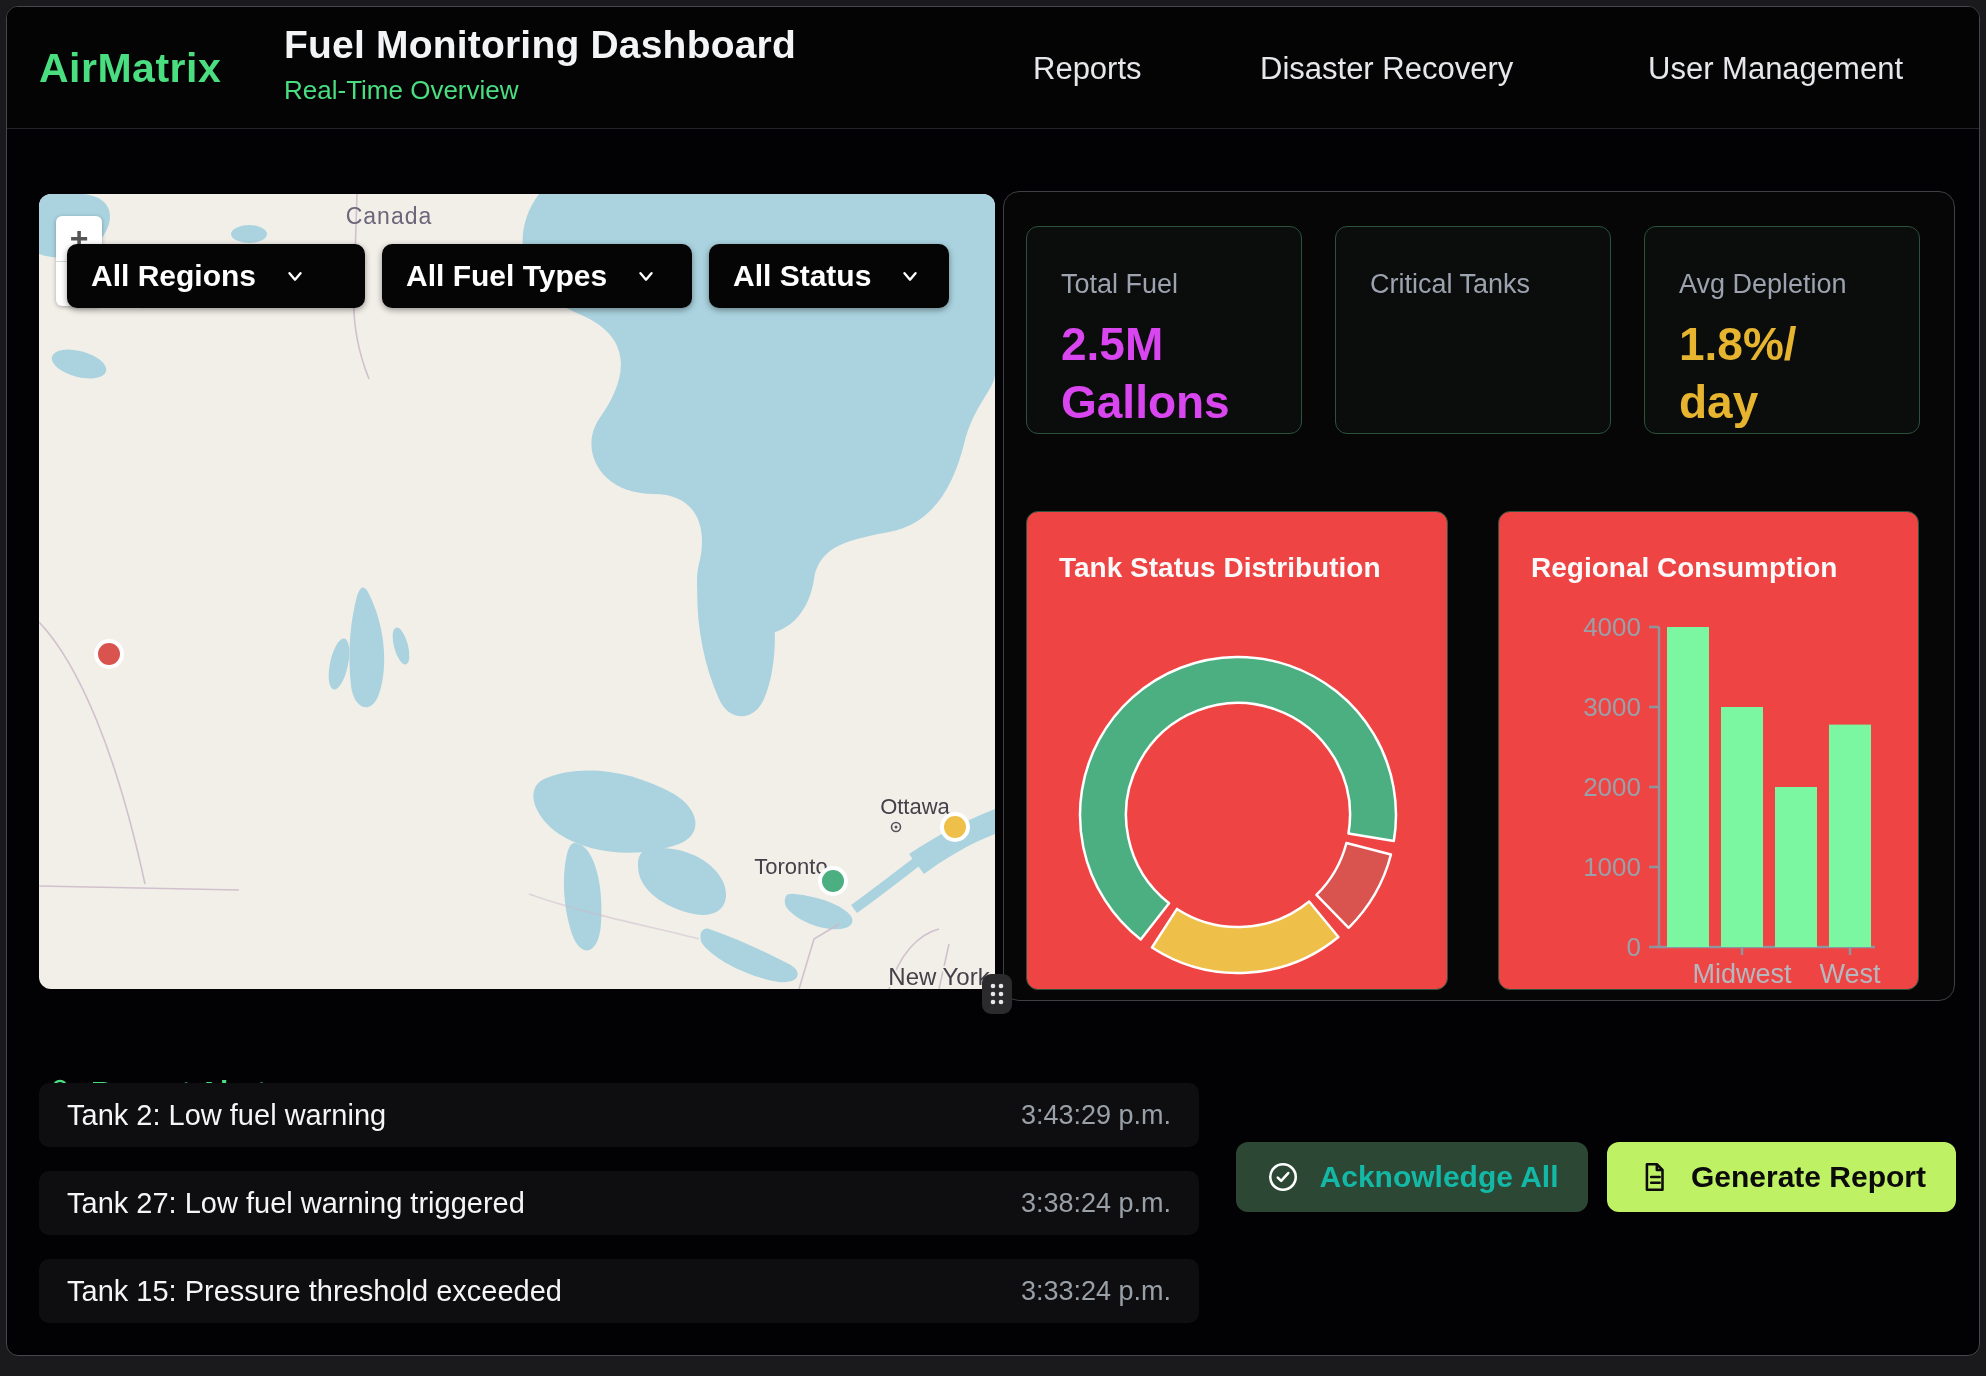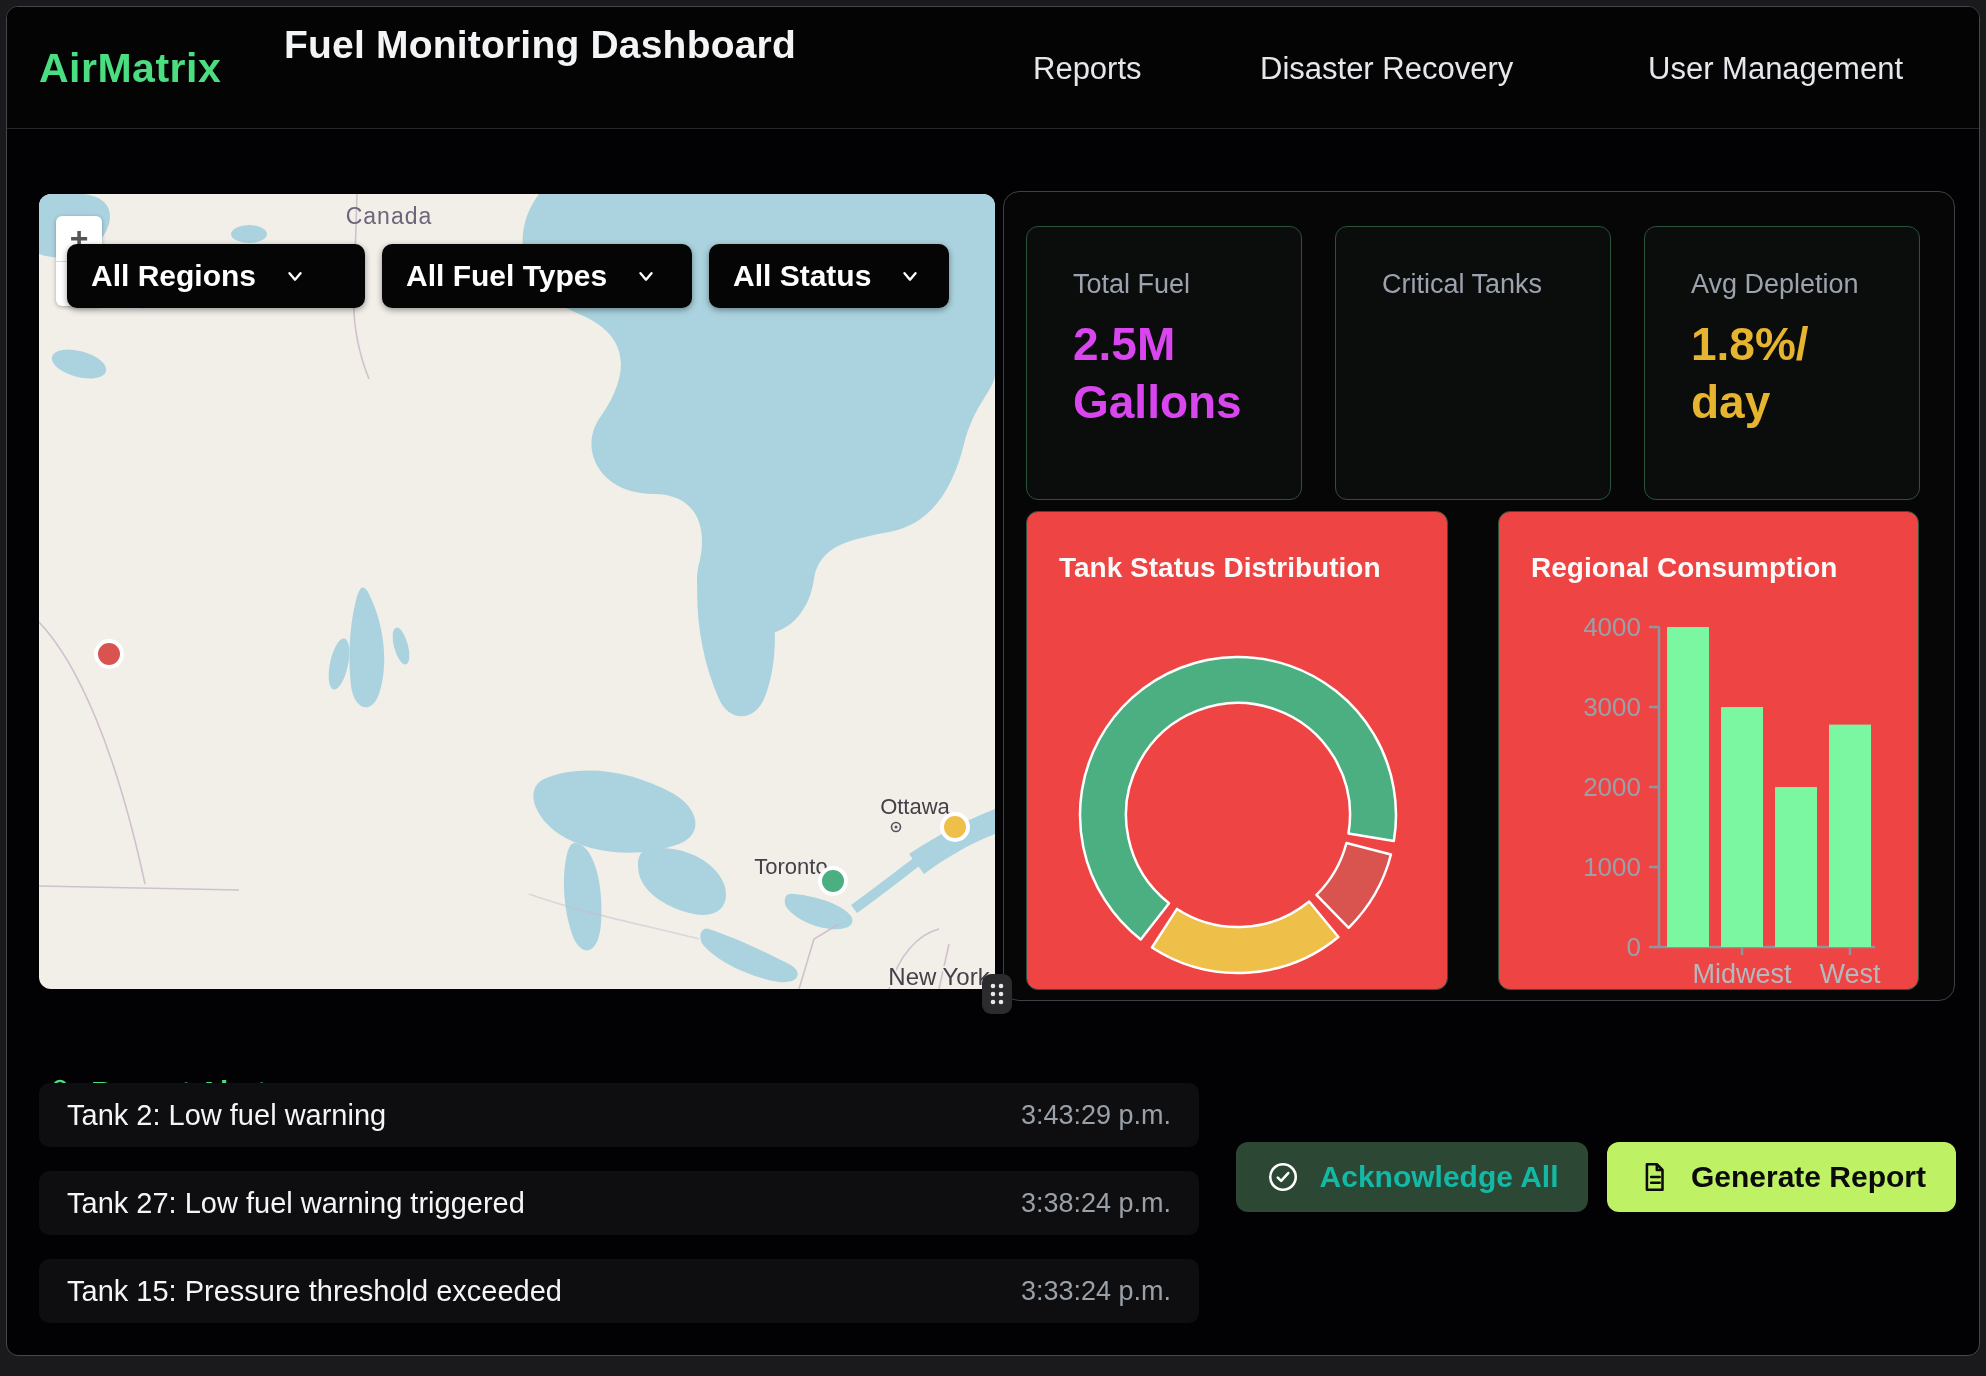--- a/index.html
+++ b/index.html
@@ -47,23 +47,23 @@
   .drag-handle{
     position:absolute;left:975px;top:967px;width:30px;height:40px;
     background:#2b2b2e;border-radius:9px;display:flex;align-items:center;justify-content:center;z-index:3;
   }
   
   .right-panel{
     position:absolute;left:996px;top:184px;width:950px;height:808px;
     border:1px solid #3f3f45;border-radius:16px;background:#060607;
   }
   .kpi{
-    position:absolute;top:34px;height:274px;width:276px;
+    position:absolute;top:34px;height:208px;width:276px;
     background:#0b0d0c;border:1px solid #2b523b;border-radius:12px;
-    box-sizing:border-box;padding:42px 46px;
+    box-sizing:border-box;padding:42px 34px;
   }
   .kpi-label{font-size:27px;color:#9ca3af;margin-bottom:16px;}
   .kpi-value{font-size:46px;font-weight:bold;line-height:1.25;white-space:pre-line;}
   .chart-card{
     position:absolute;top:319px;height:479px;
     background:#ef4444;border:1px solid #2b523b;border-radius:12px;
     box-sizing:border-box;
   }
   .chart-title{position:absolute;left:32px;top:40px;font-size:28px;font-weight:bold;color:#fafafa;}
   
@@ -84,20 +84,21 @@
 </style>
 </head>
 <body>
 
 <div class="app">
 
   <div class="header">
     <div class="logo">AirMatrix</div>
     <div class="title-block">
       <div class="page-title">Fuel Monitoring Dashboard</div>
+      <div class="page-subtitle">Real-Time Overview</div>
     </div>
     <div class="nav-item" style="left:1026px;">Reports</div>
     <div class="nav-item" style="left:1253px;">Disaster Recovery</div>
     <div class="nav-item" style="left:1641px;">User Management</div>
   </div>
 
   <div class="map">
     <svg class="basemap" width="956" height="795" viewBox="0 0 956 795">
 
       <g fill="#aad3df" stroke="none">

